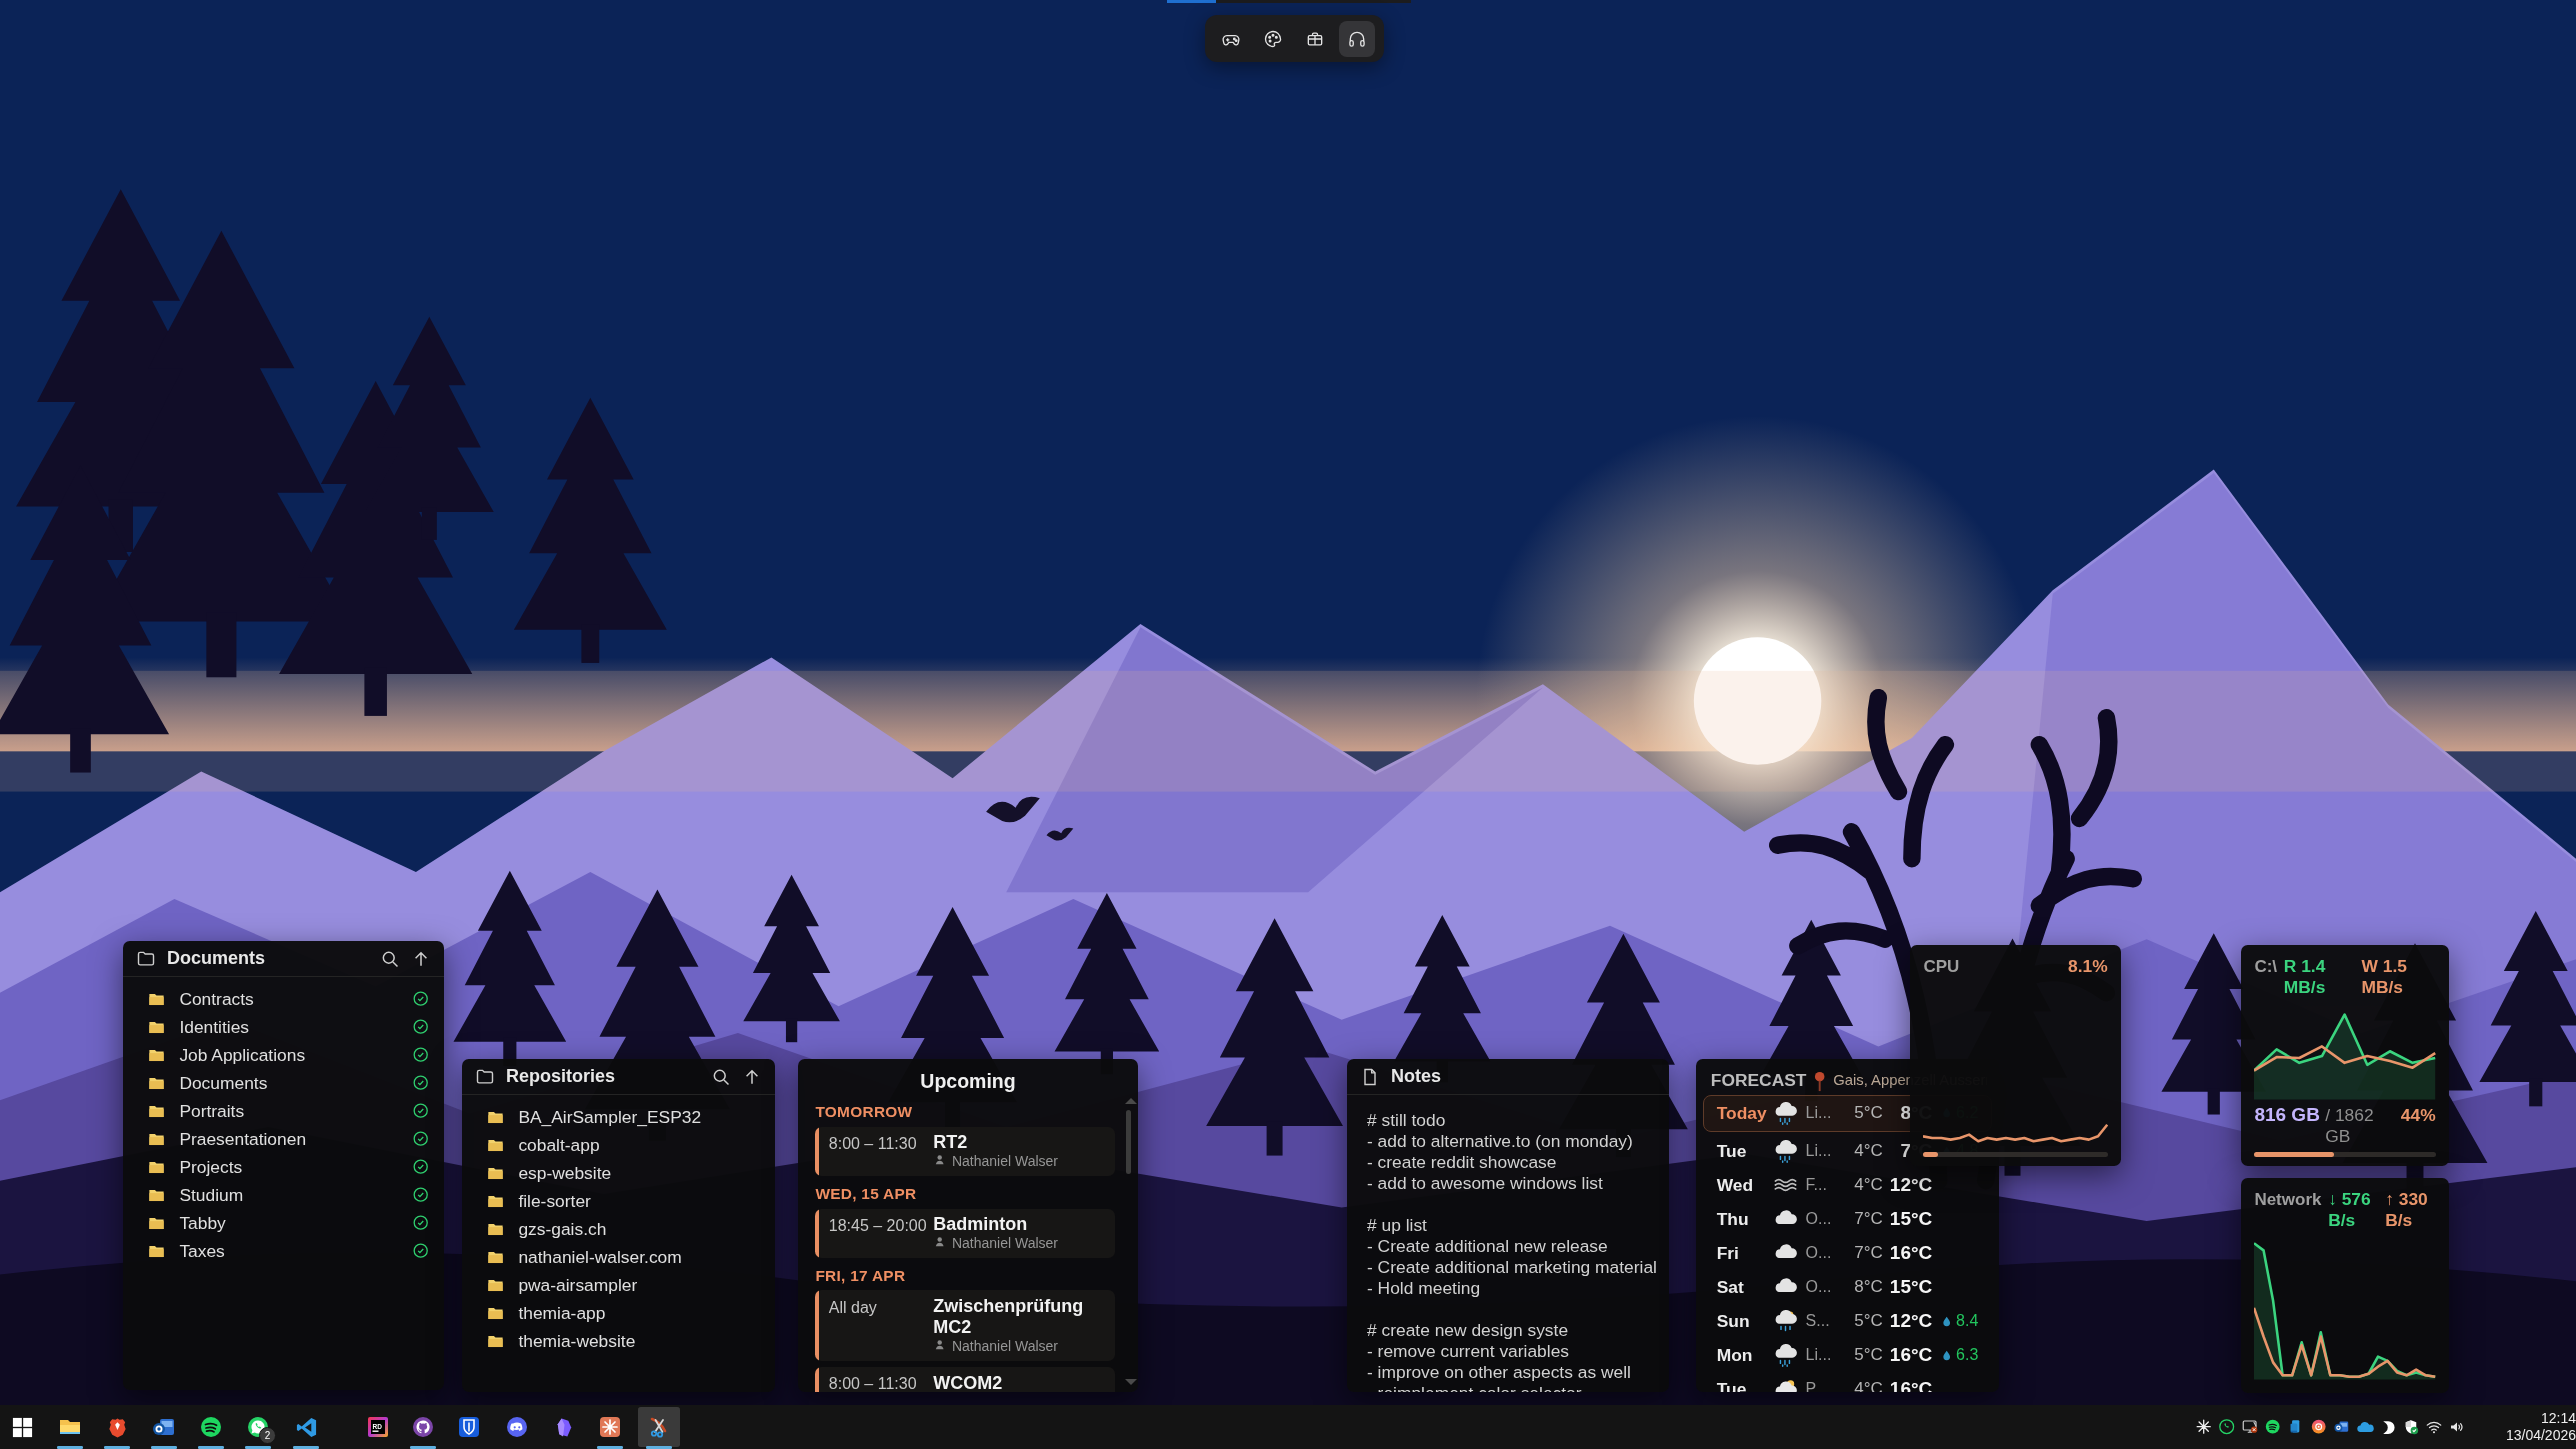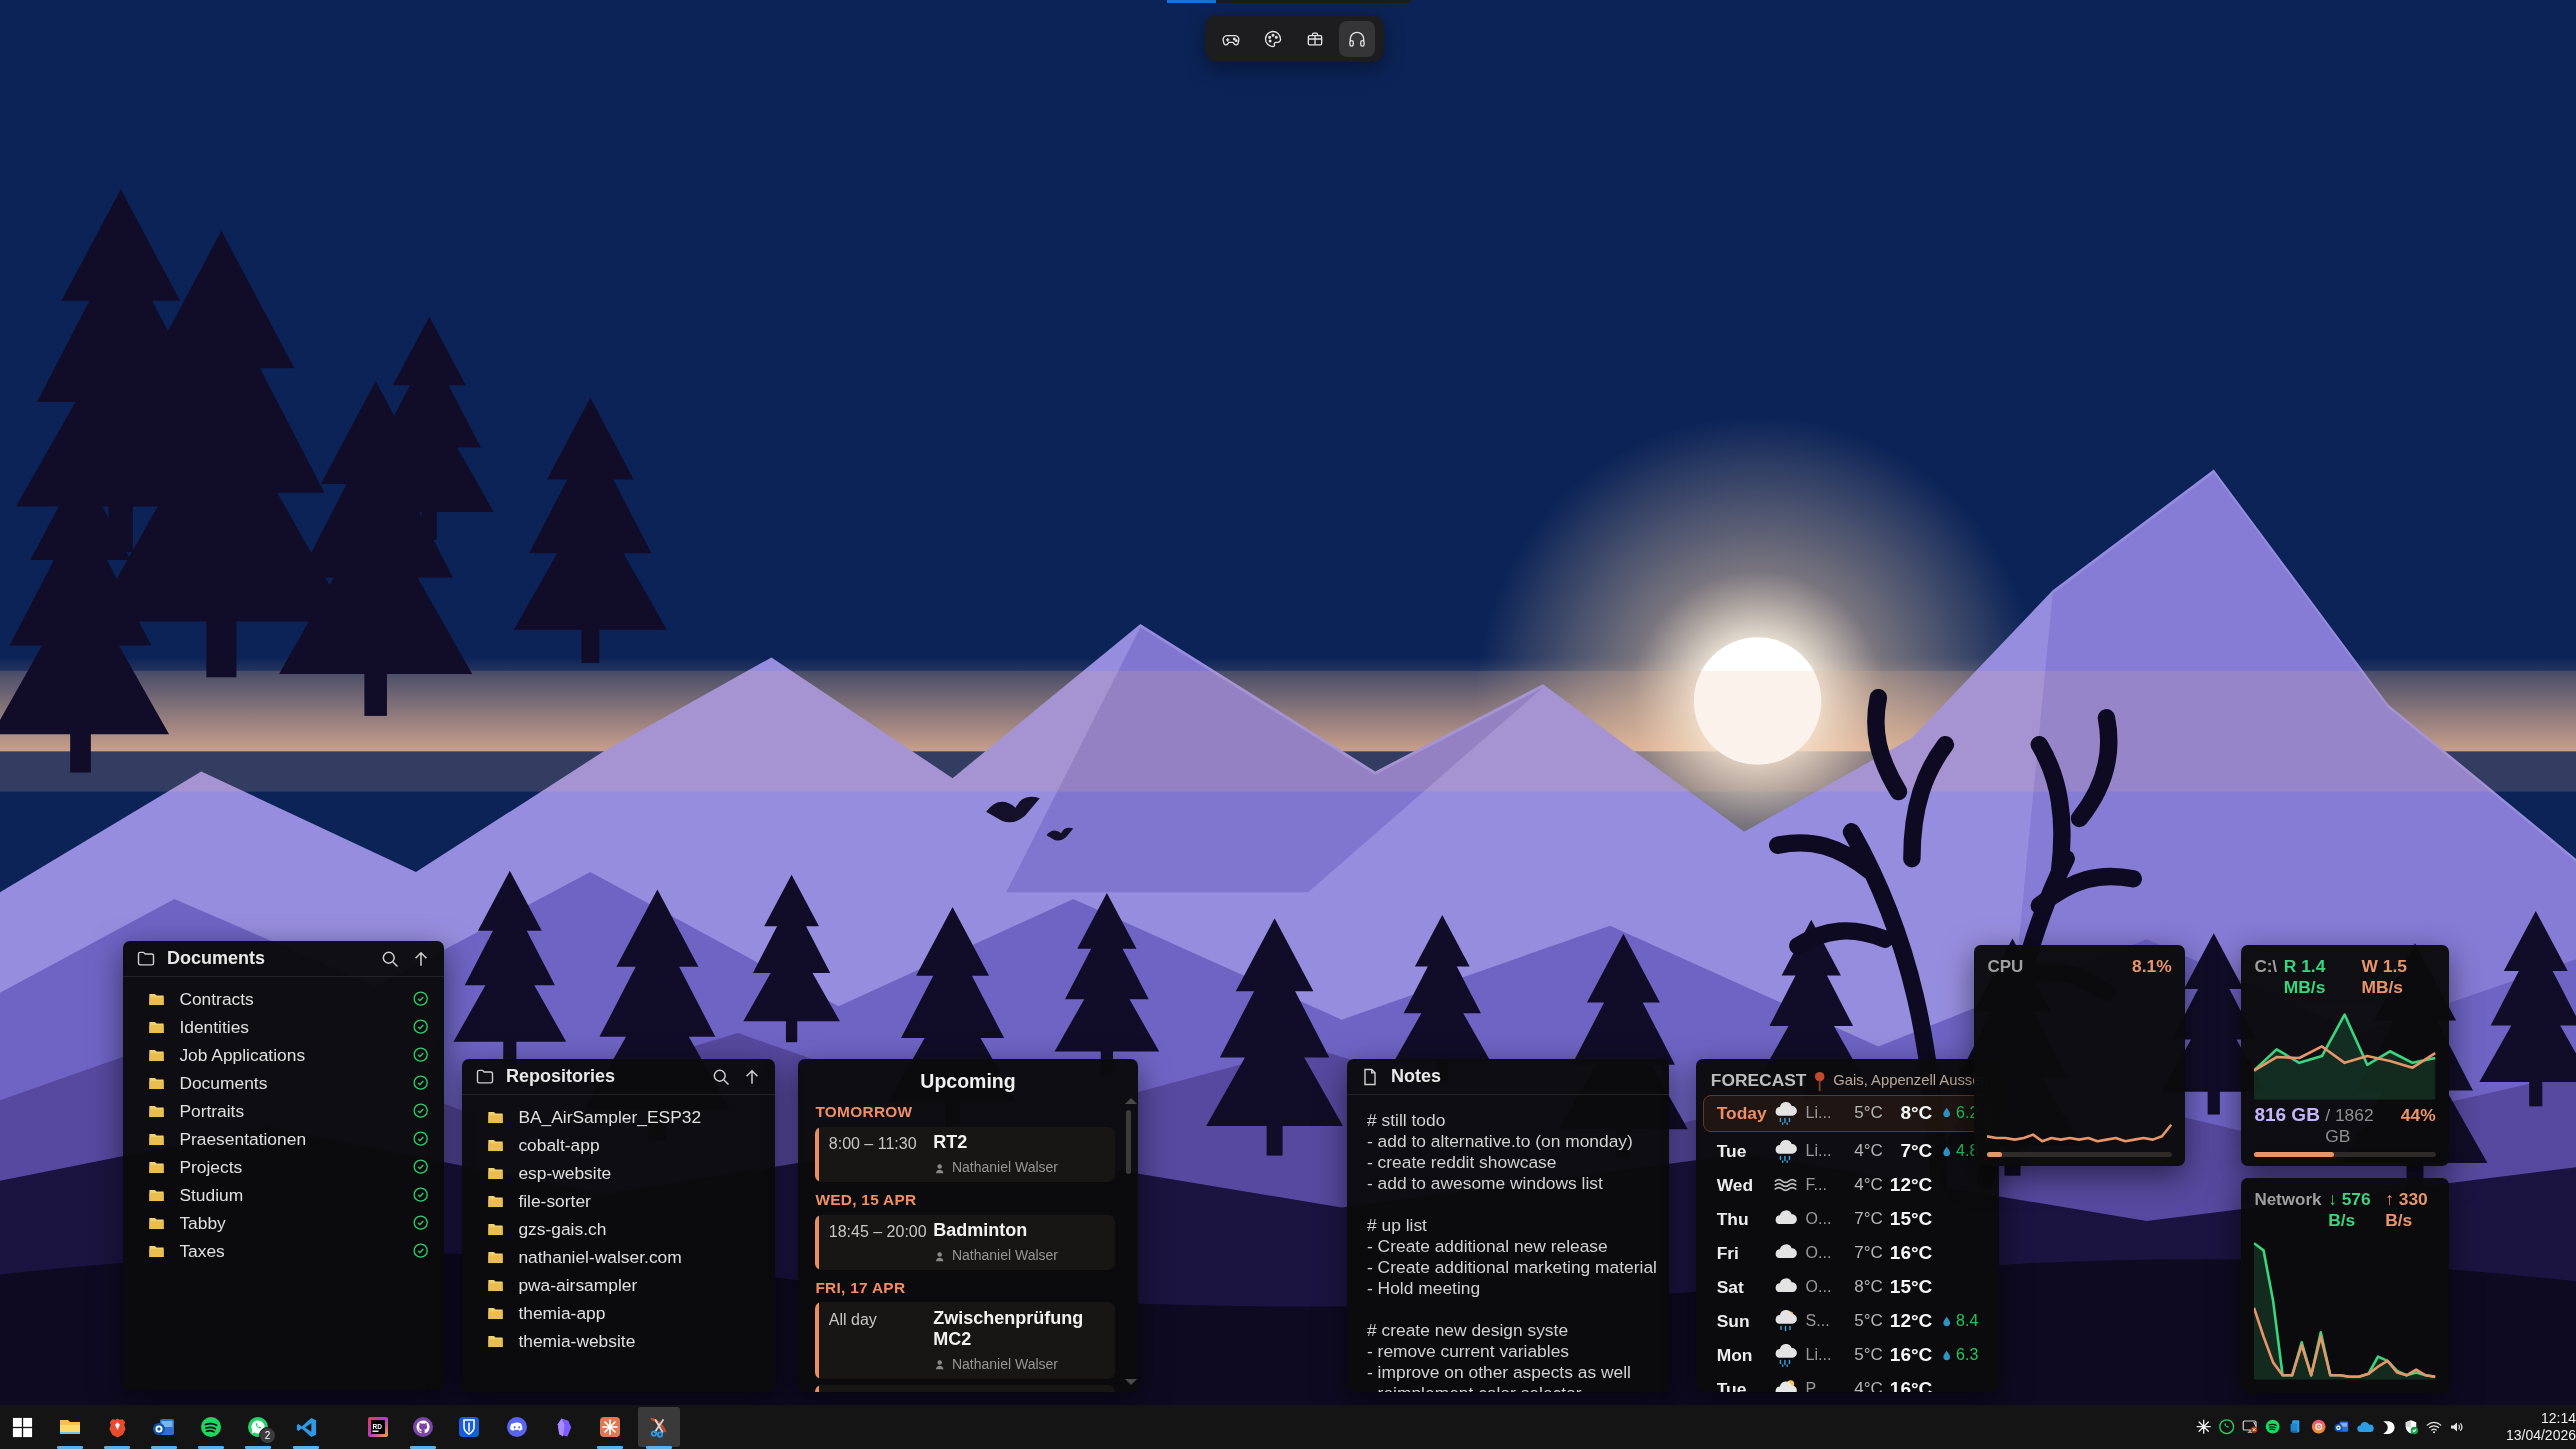--- a/index.html
+++ b/index.html
@@ -7,39 +7,39 @@
     background:linear-gradient(180deg,#0a1f4e 0%,#123а80 0%,#123a80 14%,#1b4f9c 30%,#2e66b4 42%,#6d94cd 48%,#c9a88f 52%,#8f85c8 56%);}
   svg{display:block}
   .wall{position:absolute;inset:0;}
   
   .widget{position:absolute;background:rgba(11,11,12,.97);border-radius:6.7px;color:#ddd;box-shadow:0 9.4px 31px rgba(0,0,0,.5);}
   #w-documents{left:123px;top:941px;width:321px;height:449px}
   #w-repositories{left:462px;top:1059px;width:313px;height:333px}
   #w-upcoming{left:798px;top:1059px;width:340px;height:333px;overflow:hidden}
   #w-notes{left:1347px;top:1059px;width:322px;height:333px;overflow:hidden}
   #w-forecast{left:1696px;top:1059px;width:303px;height:333px;overflow:hidden}
-  #w-cpu{left:1974px;top:945px;width:211px;height:221px}
+  #w-cpu{left:1910px;top:945px;width:211px;height:221px}
   #w-disk{left:2241px;top:945px;width:208px;height:221px}
   #w-memory{left:2018px;top:1178px;width:211px;height:215px}
   #w-network{left:2241px;top:1178px;width:208px;height:215px}
   .fl-head{display:flex;align-items:center;gap:10.7px;height:35px;padding:0 13.4px;border-bottom:1.3px solid #242424;}
   .fl-title{font-size:18px;font-weight:bold;color:#e8e8e8;flex:1}
   .hicon{width:20px;height:20px;color:#cfcfcf;flex:0 0 auto}
   .fl-list{padding-top:8px}
   .fl-row{display:flex;align-items:center;height:28px;padding:0 14.8px 0 24px;gap:13.4px;cursor:default}
   .fl-label{flex:1;font-size:17.4px;color:#e0e0e0}
   
   .up-title{text-align:center;font-size:19.5px;font-weight:bold;color:#f0f0f0;padding:10.7px 0 1.3px}
   .up-body{padding:0 23px 0 17.4px}
   .up-sec{font-size:15.4px;font-weight:bold;color:#ef8f63;letter-spacing:0.3px;margin:9.4px 0 5.4px}
   .up-card{position:relative;background:#171615;border-radius:6.7px;margin-bottom:6.7px;padding:5.4px 10.7px 6.7px 13.4px;display:flex;gap:5.4px;overflow:hidden}
   .up-card:before{content:"";position:absolute;left:0;top:0;bottom:0;width:4px;background:#e98f63;border-radius:4px 0 0 4px}
   .up-time{width:99px;flex:0 0 auto;font-size:16px;color:#c6c6c6;padding-top:2.7px}
   .ev-title{font-size:18px;font-weight:bold;color:#f2f2f2}
-  .ev-person{display:flex;align-items:flex-end;gap:5.4px;font-size:14px;color:#969696;margin-top:6px}
+  .ev-person{display:flex;align-items:flex-start;gap:5.4px;font-size:14px;color:#969696;margin-top:0}
   .up-scroll{position:absolute;right:5.4px;top:39px;bottom:6.7px;width:9.4px}
   .up-scroll .tri{position:absolute;left:1.3px;width:0;height:0;border-left:6px solid transparent;border-right:6px solid transparent}
   .up-thumb{position:absolute;left:2.7px;top:12px;width:5.4px;height:64px;background:#3c3c3c;border-radius:2.7px}
   
   .notes-body{padding:14.8px 20px;font-size:17.4px;line-height:21px;color:#d2d2d2;cursor:text}
   .notes-body div{min-height:21px;white-space:pre}
   
   .fc-head{display:flex;align-items:center;gap:6.7px;padding:10.7px 12px 4px 14.8px}
   .fc-title{font-size:17.4px;font-weight:bold;color:#bdbdbd;flex:1}
   .fc-loc{font-size:14.8px;color:#bba896;white-space:nowrap;overflow:hidden;max-width:201px}

